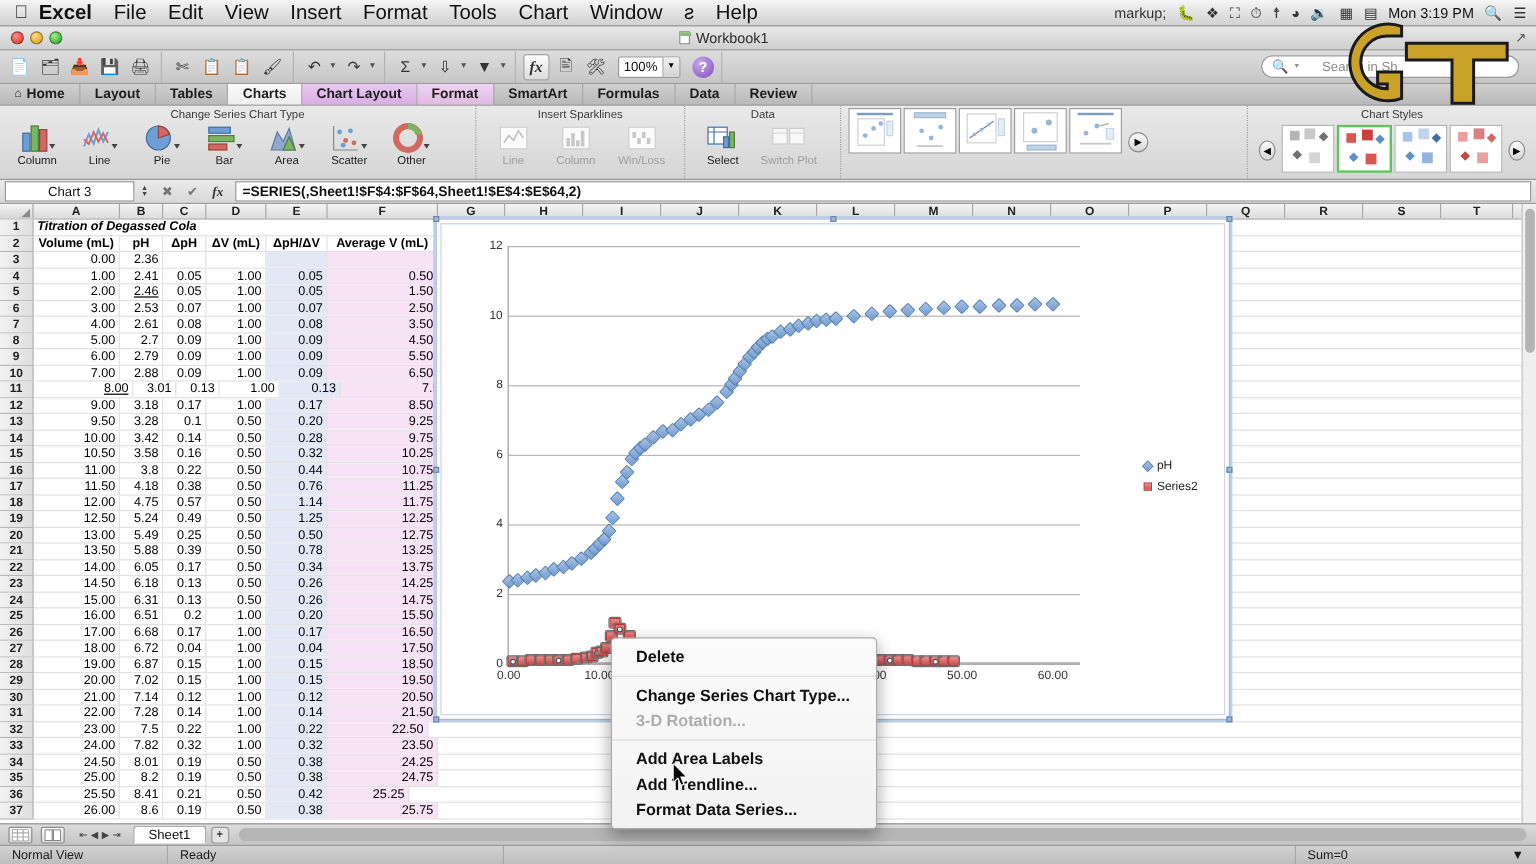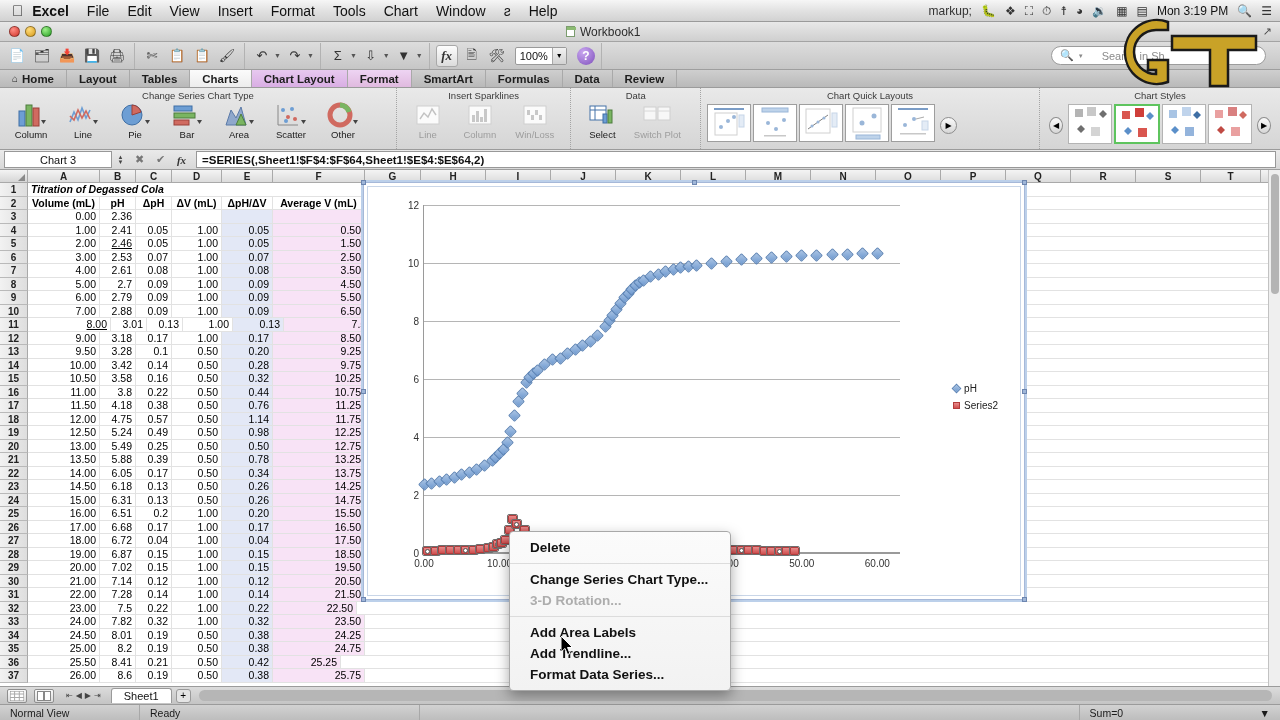--- a/index.html
+++ b/index.html
@@ -13,21 +13,21 @@
   .app { position:relative; width:1280px; height:720px; }
 
   
   .menubar {
     position:absolute; top:0; left:0; width:1280px; height:22px;
     background: linear-gradient(to bottom,#f6f6f6 0%, #e2e2e2 50%, #d2d2d2 100%);
     border-bottom:1px solid #9a9a9a;
     display:flex; align-items:center; z-index:60;
   }
   .apple { margin-left:12px; font-size:15px; color:#2a2a2a; line-height:14px;}
-  .mb-item { padding:0 9px; font-size:14px; color:#111; white-space:nowrap; }
+  .mb-item { padding:0 9px; font-size:17px; color:#111; white-space:nowrap; }
   .mb-item.bold { font-weight:bold; }
   .mb-right { margin-left:auto; display:flex; align-items:center; padding-right:8px; gap:9px;}
   .mb-ico { font-size:12px; color:#333; line-height:12px; }
   .mb-clock { font-size:12px; color:#111; }
 
   
   .titlebar {
     position:absolute; top:22px; left:0; width:1280px; height:20px;
     background: linear-gradient(to bottom,#e8e8e8,#cfcfcf);
     border-bottom:1px solid #a4a4a4;
@@ -453,21 +453,20 @@
               <line x1="3" y1="9" x2="15" y2="9" stroke="#d8d8d8"></line>
                 <line x1="17" y1="9" x2="29" y2="9" stroke="#d8d8d8"></line>
             </svg>
           </div>
           <div class="rlabel dim">Switch Plot</div>
         </div>
       </div>
     </div>
 
     <div class="rgroup" style="width:340px;">
-      <div class="rglabel">Chart Quick Layouts</div>
       <div class="rgbody">
         <div class="layoutthumb">
           <svg width="42" height="36" viewBox="0 0 42 36">
               <rect x="6" y="3" width="30" height="2" fill="#7a9cc6"></rect>
           <rect x="7" y="8" width="22" height="22" fill="none" stroke="#d0d0d0"></rect>
           <circle cx="13" cy="22" r="2" fill="#9ab6d8"></circle>
               <circle cx="20" cy="16" r="2" fill="#9ab6d8"></circle>
               <circle cx="26" cy="12" r="2" fill="#9ab6d8"></circle>
           <rect x="31" y="10" width="5" height="12" fill="#e4ecf6" stroke="#c7d6e8"></rect>
             </svg>
@@ -777,21 +776,21 @@
               <div class="gc num" style="width: 36px;">0.57</div>
               <div class="gc num" style="width: 50px;">0.50</div>
               <div class="gc num sel-blue" style="width: 51px;">1.14</div>
               <div class="gc num sel-pink" style="width: 92px;">11.75</div>
             </div>
             <div class="grow">
               <div class="gc num" style="width: 72px;">12.50</div>
               <div class="gc num" style="width: 36px;">5.24</div>
               <div class="gc num" style="width: 36px;">0.49</div>
               <div class="gc num" style="width: 50px;">0.50</div>
-              <div class="gc num sel-blue" style="width: 51px;">0.98</div>
+              <div class="gc num sel-blue" style="width: 51px;">1.25</div>
               <div class="gc num sel-pink" style="width: 92px;">12.25</div>
             </div>
             <div class="grow">
               <div class="gc num" style="width: 72px;">13.00</div>
               <div class="gc num" style="width: 36px;">5.49</div>
               <div class="gc num" style="width: 36px;">0.25</div>
               <div class="gc num" style="width: 50px;">0.50</div>
               <div class="gc num sel-blue" style="width: 51px;">0.50</div>
               <div class="gc num sel-pink" style="width: 92px;">12.75</div>
             </div>

